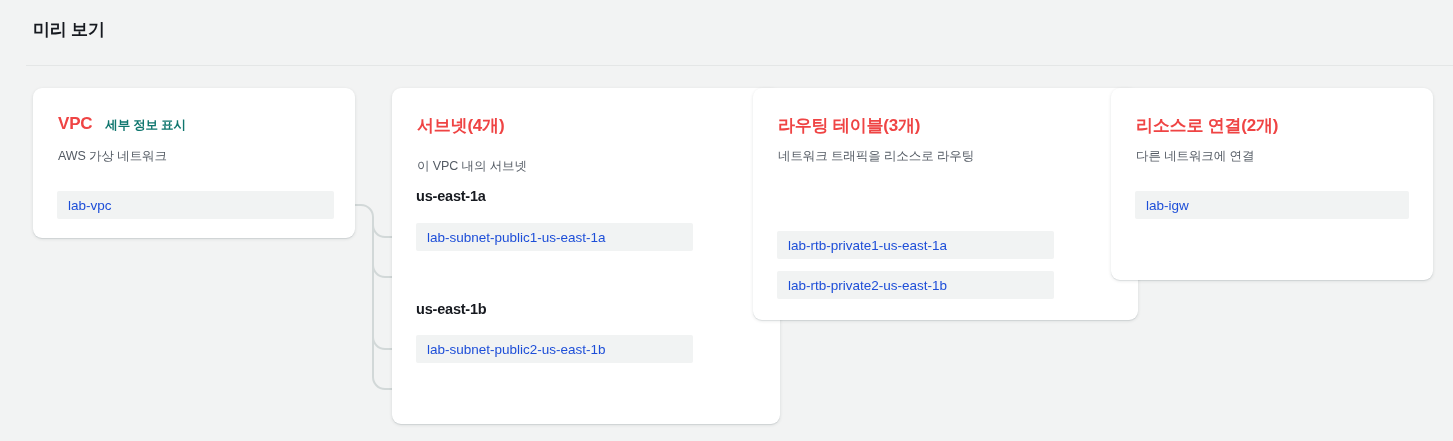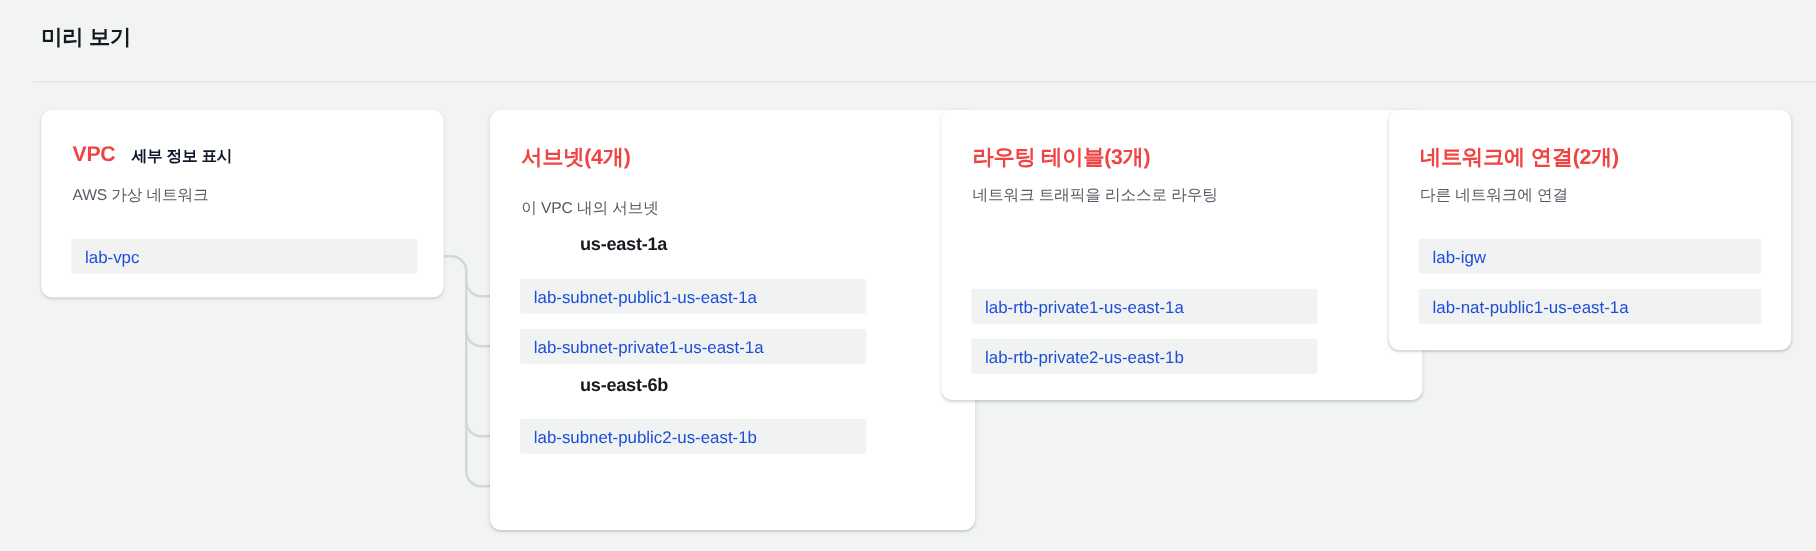--- a/index.html
+++ b/index.html
@@ -79,21 +79,21 @@
   }
   .card-title {
     font-size: 17px;
     font-weight: bold;
     color: #ef4444;
     letter-spacing: -0.2px;
   }
   .card-link {
     font-size: 12.5px;
     font-weight: bold;
-    color: #0f172a;
+    color: #0f766e;
     cursor: pointer;
     letter-spacing: -0.2px;
   }
   .card-desc {
     position: absolute;
     left: 25px;
     font-size: 12.5px;
     color: #545b64;
     white-space: nowrap;
     letter-spacing: -0.1px;
@@ -123,21 +123,20 @@
   #card-connections .res-row { width: 274px; }
 
   .az-heading {
     position: absolute;
     left: 24px;
     font-size: 14.5px;
     font-weight: bold;
     color: #16191f;
     white-space: nowrap;
     letter-spacing: -0.2px;
-    margin-left: 48px;
   }
 </style>
 </head>
 <body>
 
 <div id="preview-header">
   <div id="page-title">미리 보기</div>
   <div id="header-divider"></div>
 </div>
 
@@ -168,35 +167,33 @@
 </div>
 
 <div class="card" id="card-subnets">
   <div class="card-title-row">
     <span class="card-title">서브넷(4개)</span>
   </div>
   <div class="card-desc">이 VPC 내의 서브넷</div>
 
   <div class="az-heading" style="top:100px">us-east-1a</div>
   <div class="res-row" style="top:135px">lab-subnet-public1-us-east-1a</div>
-  <div class="res-row" style="top:175px">lab-subnet-private1-us-east-1a</div>
 
-  <div class="az-heading" style="top:213px">us-east-6b</div>
+  <div class="az-heading" style="top:213px">us-east-1b</div>
   <div class="res-row" style="top:247px">lab-subnet-public2-us-east-1b</div>
 </div>
 
 <div class="card" id="card-routetables">
   <div class="card-title-row">
     <span class="card-title">라우팅 테이블(3개)</span>
   </div>
   <div class="card-desc">네트워크 트래픽을 리소스로 라우팅</div>
   <div class="res-row" style="top:143px">lab-rtb-private1-us-east-1a</div>
   <div class="res-row" style="top:183px">lab-rtb-private2-us-east-1b</div>
 </div>
 
 <div class="card" id="card-connections">
   <div class="card-title-row">
-    <span class="card-title">네트워크에 연결(2개)</span>
+    <span class="card-title">리소스로 연결(2개)</span>
   </div>
   <div class="card-desc">다른 네트워크에 연결</div>
   <div class="res-row" style="top:103px">lab-igw</div>
-  <div class="res-row" style="top:143px">lab-nat-public1-us-east-1a</div>
 </div>
 
 </body></html>

